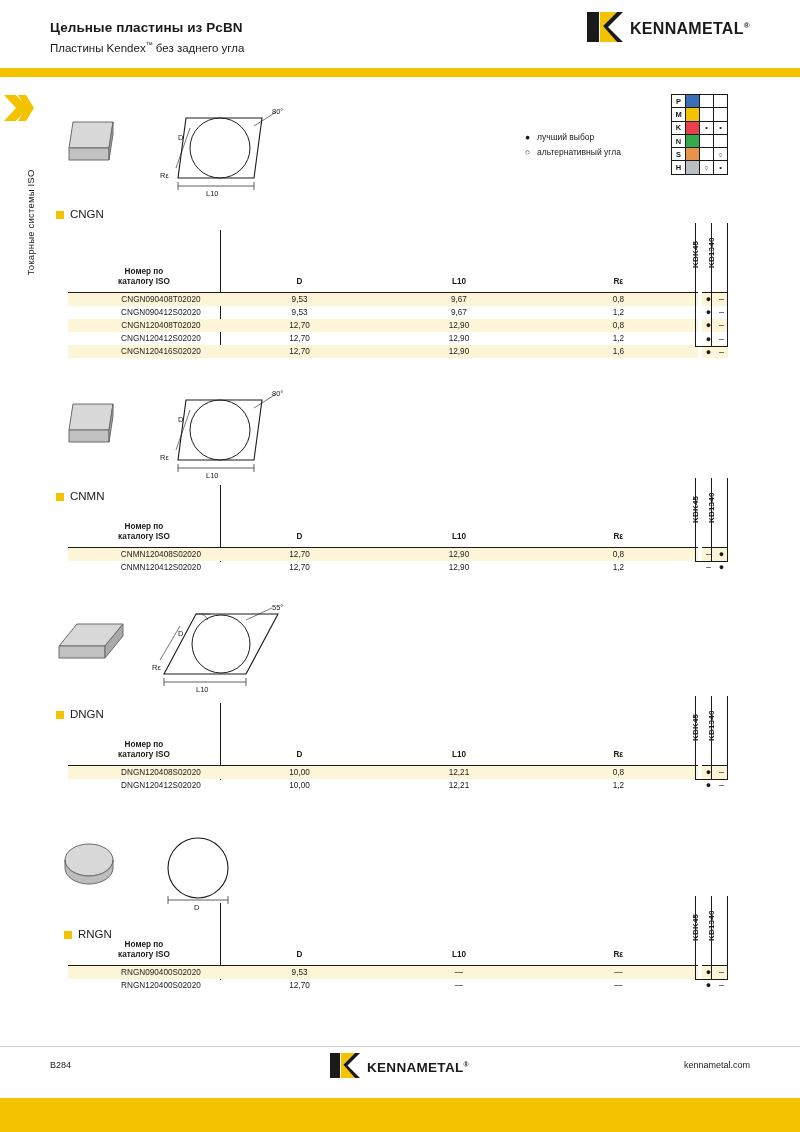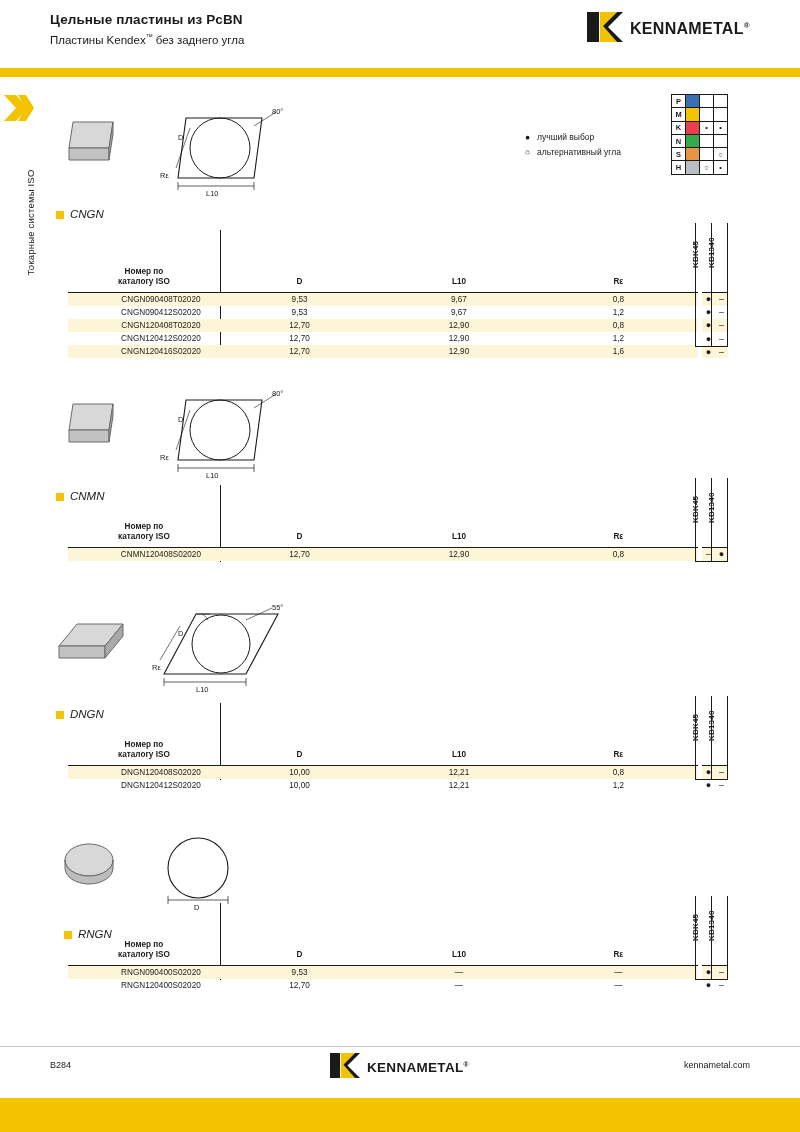--- a/index.html
+++ b/index.html
@@ -16,20 +16,21 @@
   
   .page-header {
     position: absolute; top: 0; left: 0;
     width: 800px; height: 68px;
     background: #ffffff;
   }
   .header-left { position: absolute; left: 50px; top: 12px; }
   .header-title {
     font-size: 13.5px; font-weight: bold; color: #1a1a1a;
     letter-spacing: 0.1px;
+    margin-top: 8px;
   }
   .header-sub {
     font-size: 11.5px; color: #1a1a1a; margin-top: 6px;
   }
   .header-sub .tm { font-size: 7px; vertical-align: super; }
   .header-rule {
     position: absolute; top: 68px; left: 0;
     width: 800px; height: 9px; background: #f4c300;
   }
 
@@ -76,21 +77,21 @@
     position: absolute; left: 525px; top: 130px;
     font-size: 8.5px; color: #1a1a1a; line-height: 15px;
   }
   .choice-legend .bullet { display: inline-block; width: 12px; }
 
   
   .section { position: absolute; left: 0; width: 800px; }
 
   .shape-iso { position: absolute; }
   .family-label {
-    position: absolute; font-size: 11.5px; color: #1a1a1a; font-style: italic;
+    position: absolute; font-size: 11.5px; color: #1a1a1a;
   }
   .family-label .sq {
     display: inline-block; width: 8px; height: 8px;
     background: #f4c300; margin-right: 6px; vertical-align: middle;
   }
 
   
   .grade-col {
     position: absolute; font-size: 8px; font-weight: bold;
     transform: rotate(-90deg); transform-origin: left bottom;
@@ -344,20 +345,29 @@
             <th style="width:13px"></th>
             <th style="width:13px"></th>
           </tr>
         </thead>
         <tbody>
           <tr class="alt">
             <td class="name">CNMN120408S02020</td>
             <td>12,70</td>
             <td>12,90</td>
             <td>0,8</td>
+            <td class="sep" style="background:#fff"></td>
+            <td class="grade">–</td>
+            <td class="grade">●</td>
+          </tr>
+          <tr>
+            <td class="name">CNMN120412S02020</td>
+            <td>12,70</td>
+            <td>12,90</td>
+            <td>1,2</td>
             <td class="sep" style="background:#fff"></td>
             <td class="grade">–</td>
             <td class="grade">●</td>
           </tr>
         </tbody>
       </table>
       <div style="position: absolute; left: 695px; top: 478px; width: 33px; height: 84.4px; border-top: none; border-right: 1px solid rgb(26, 26, 26); border-bottom: 1px solid rgb(26, 26, 26); border-left: 1px solid rgb(26, 26, 26); border-image: initial; pointer-events: none;"></div>
       <div class="vline" style="left: 711px; top: 478px; height: 84.4px;"></div>
     </div>
     <div class="section" style="top: 0px;">

